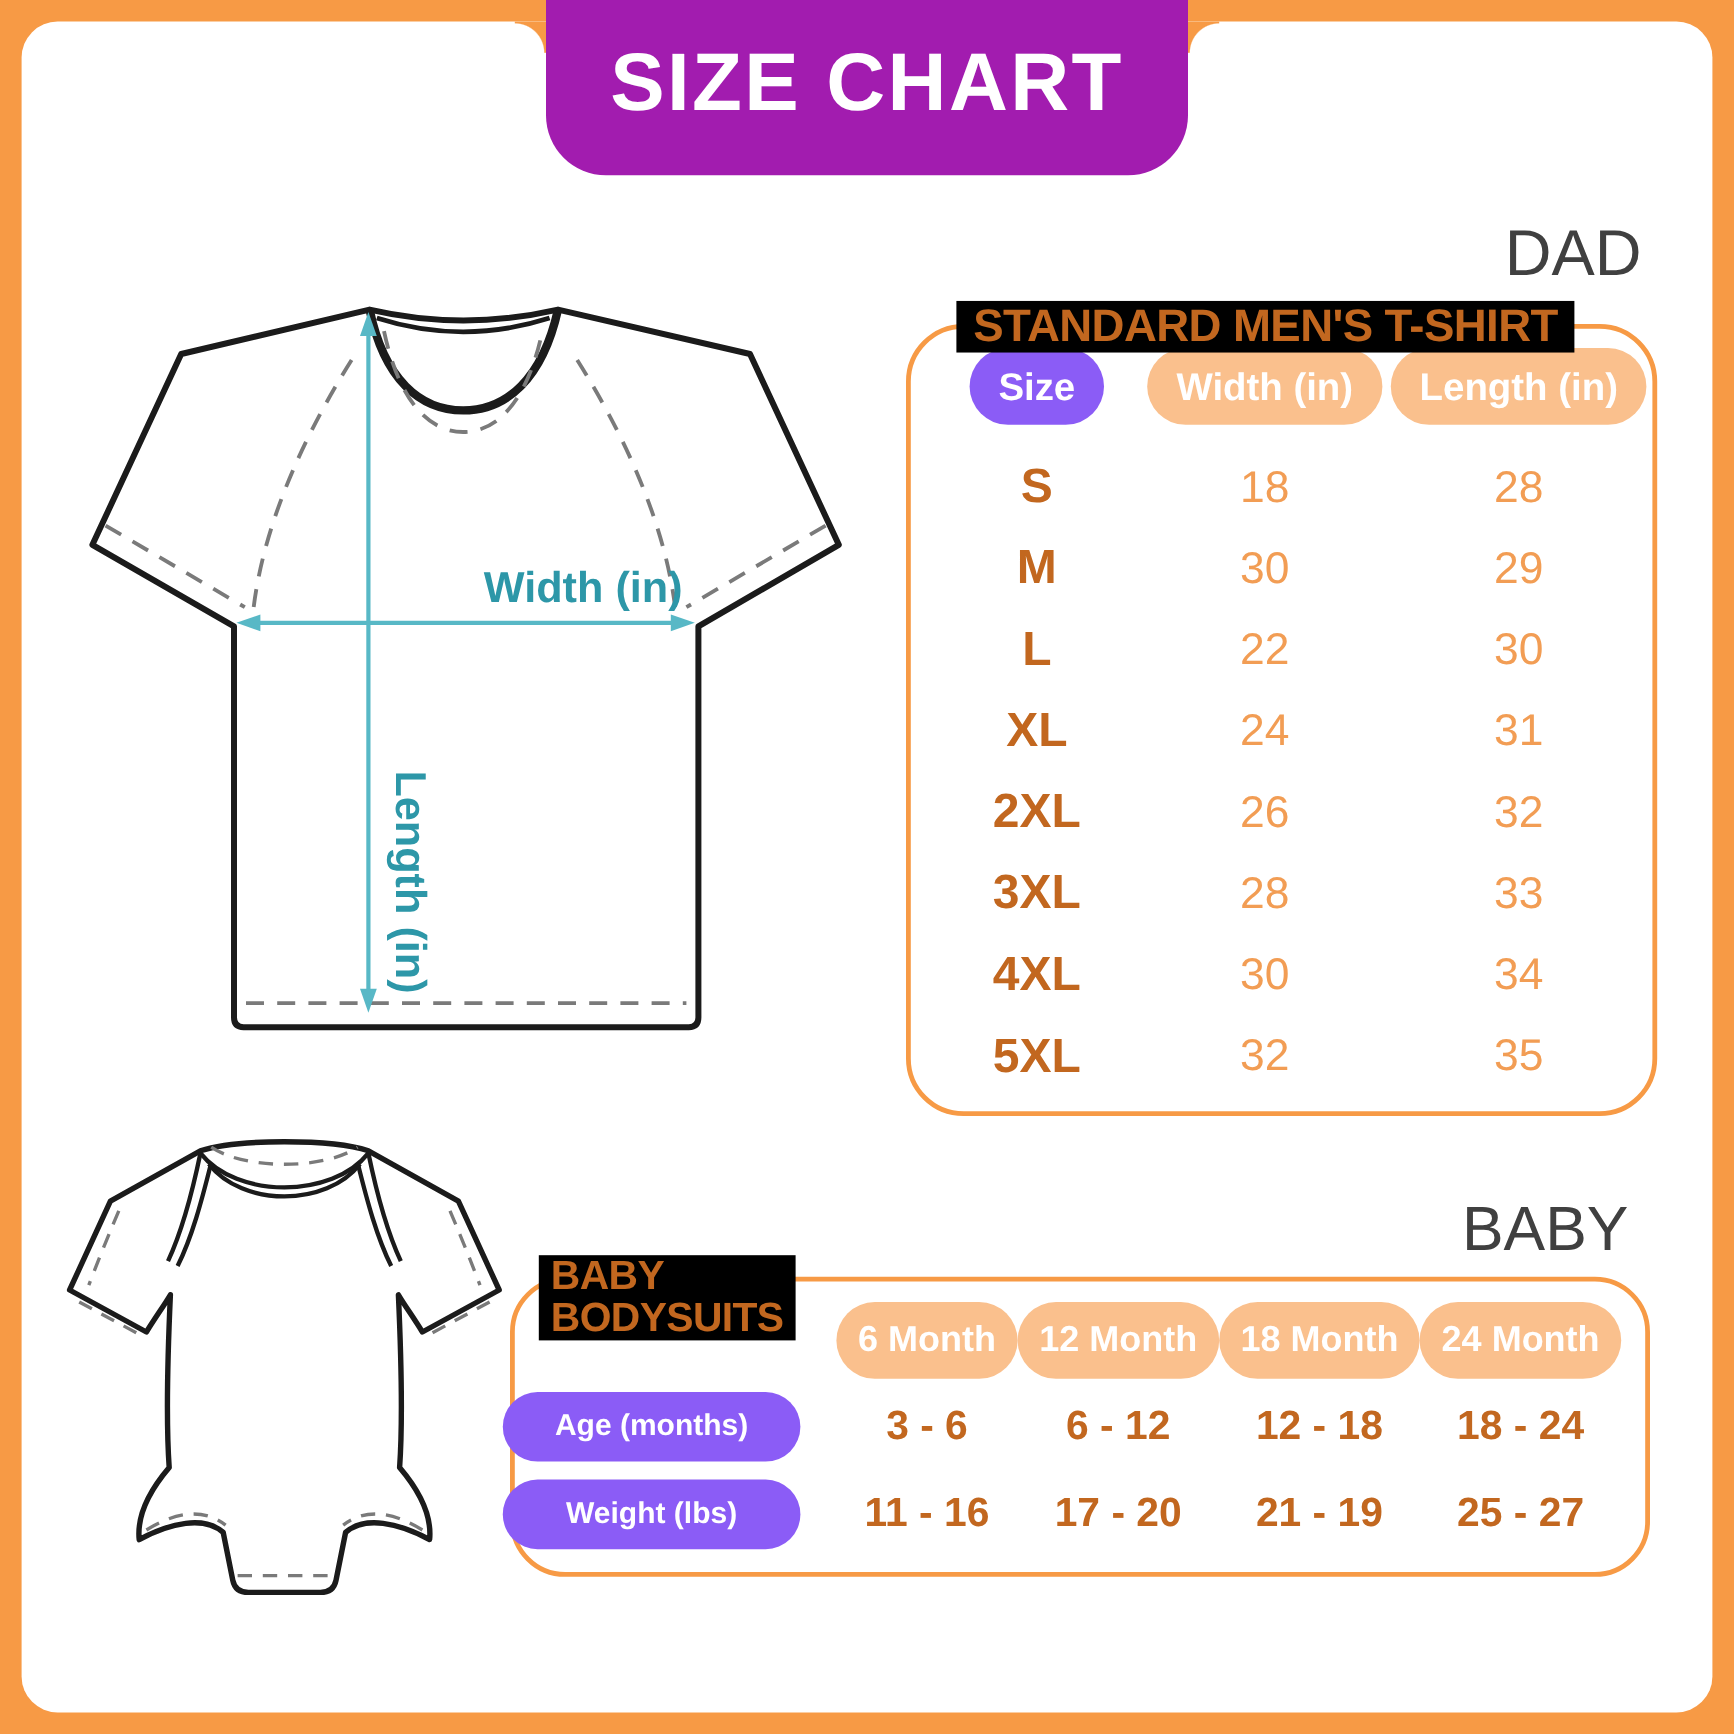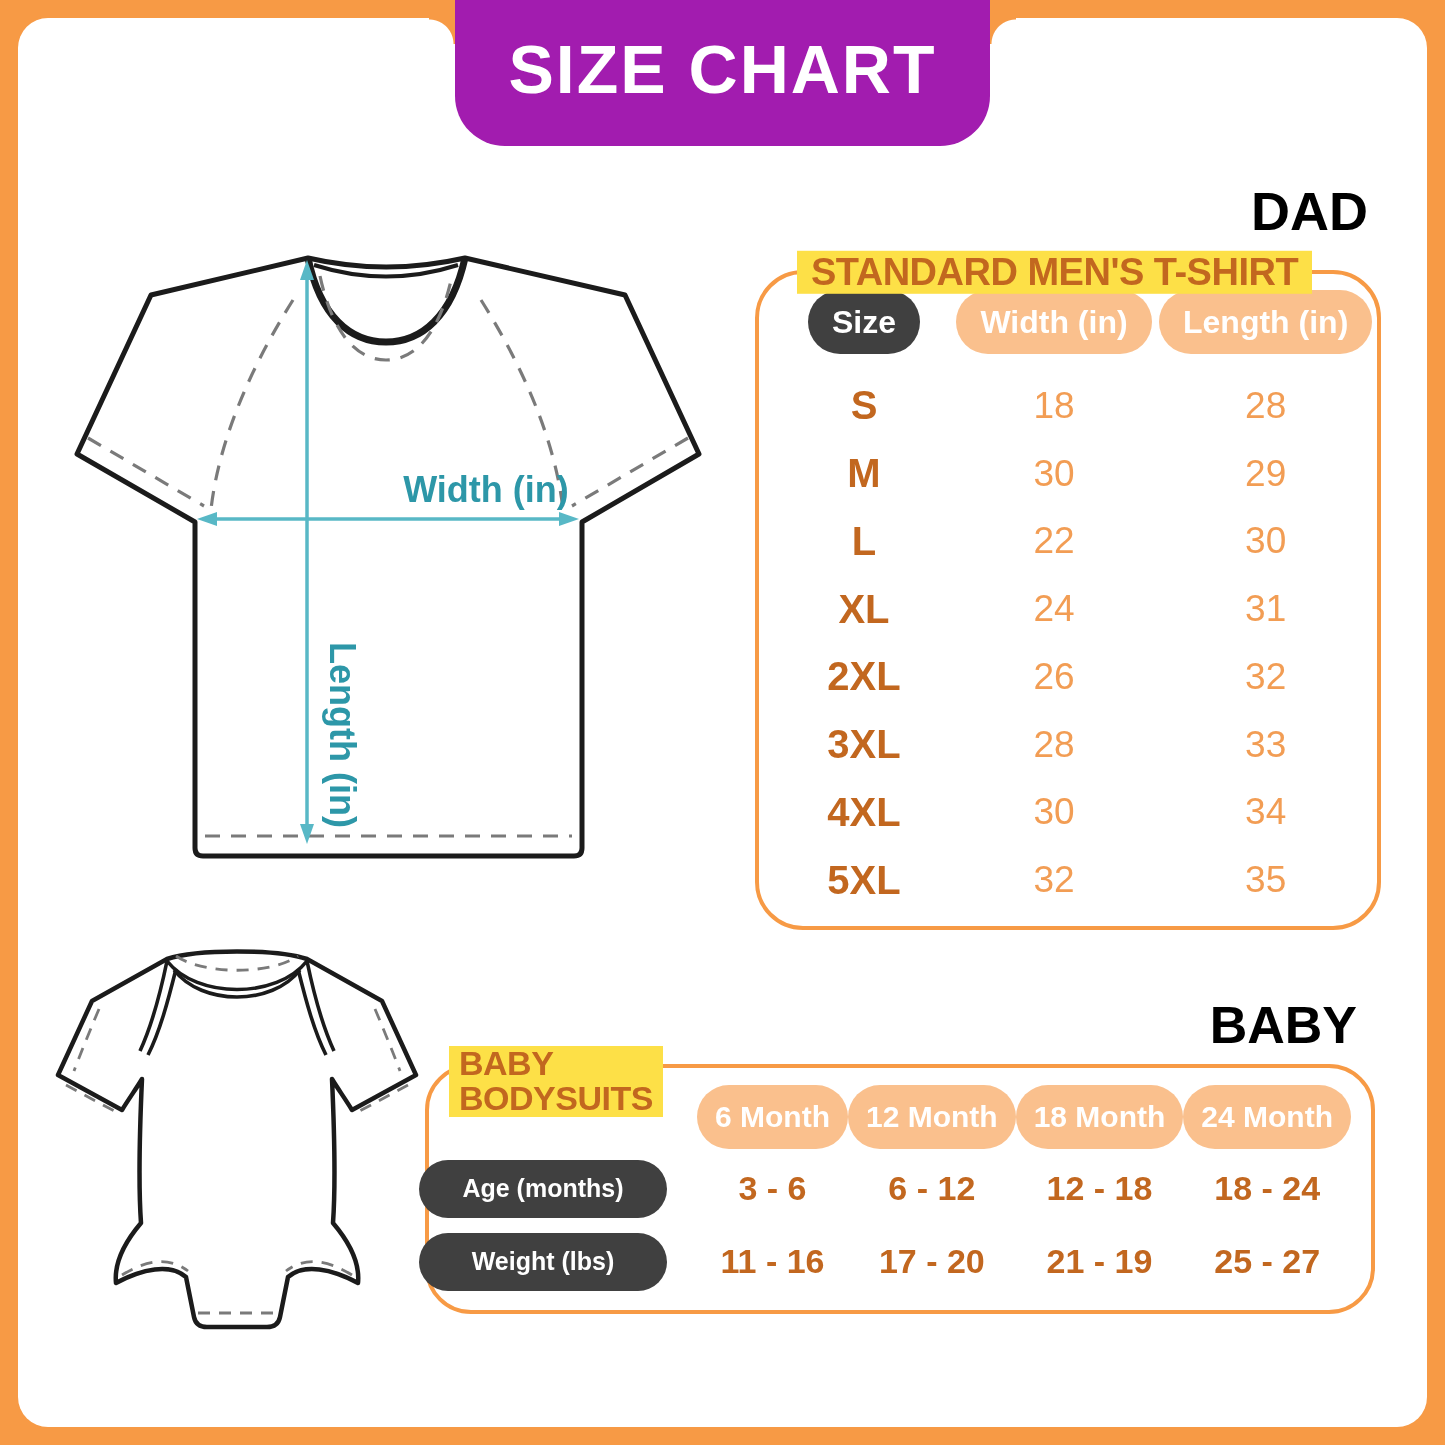--- a/index.html
+++ b/index.html
@@ -19,46 +19,46 @@
   }
   #banner .banner-text{
     color:#fff;font-size:68px;font-weight:900;letter-spacing:2px;
     margin-top:-8px;
   }
   .fillet{position:absolute;top:18px;width:26px;height:26px;z-index:4;}
   .fillet.l{left:429px;background:radial-gradient(circle 26px at 0% 100%, #ffffff 0 24px, #F79A45 25px);}
   .fillet.r{left:990px;background:radial-gradient(circle 26px at 100% 100%, #ffffff 0 24px, #F79A45 25px);}
   
   .section-label{
-    position:absolute;color:#000000;font-weight:700;z-index:3;
+    position:absolute;color:#404040;font-weight:400;z-index:3;
   }
   #dad-label{right:77px;top:180px;font-size:54px;}
   #baby-label{right:88px;top:995px;font-size:52px;}
   
   .tbox{
     position:absolute;border:4px solid #F79A45;background:#fff;z-index:2;
   }
   #dad-box{left:755px;top:270px;width:618px;height:652px;border-radius:48px;}
   #baby-box{left:425px;top:1064px;width:942px;height:242px;border-radius:46px;}
   .box-title{
-    position:absolute;background:#fde047;color:#C2671F;font-weight:900;
+    position:absolute;background:#000000;color:#C2671F;font-weight:900;
     white-space:nowrap;letter-spacing:-0.5px;z-index:3;
   }
   #dad-box .box-title{
     left:38px;top:0;transform:translateY(-54%);padding:0 14px;font-size:38px;
   }
   #baby-box .box-title{
     left:20px;top:-22px;padding:0 10px;font-size:34px;line-height:1.04;
   }
   
   .pill{
     display:flex;align-items:center;justify-content:center;
     color:#fff;font-weight:800;border-radius:999px;white-space:nowrap;
   }
-  .pill.dark{background:#404040;}
+  .pill.dark{background:#8b5cf6;}
   .pill.light{background:#FAC08D;}
   
   #dad-grid{
     position:absolute;left:20px;right:20px;top:16px;bottom:12px;
     display:grid;grid-template-columns:170px 210px 1fr;
     grid-template-rows:82px repeat(8,1fr);
     align-items:center;justify-items:center;
   }
   #dad-grid .pill{height:64px;font-size:32px;padding:0 24px;align-self:start;}
   .size-cell{color:#C2671F;font-size:40px;font-weight:800;}

